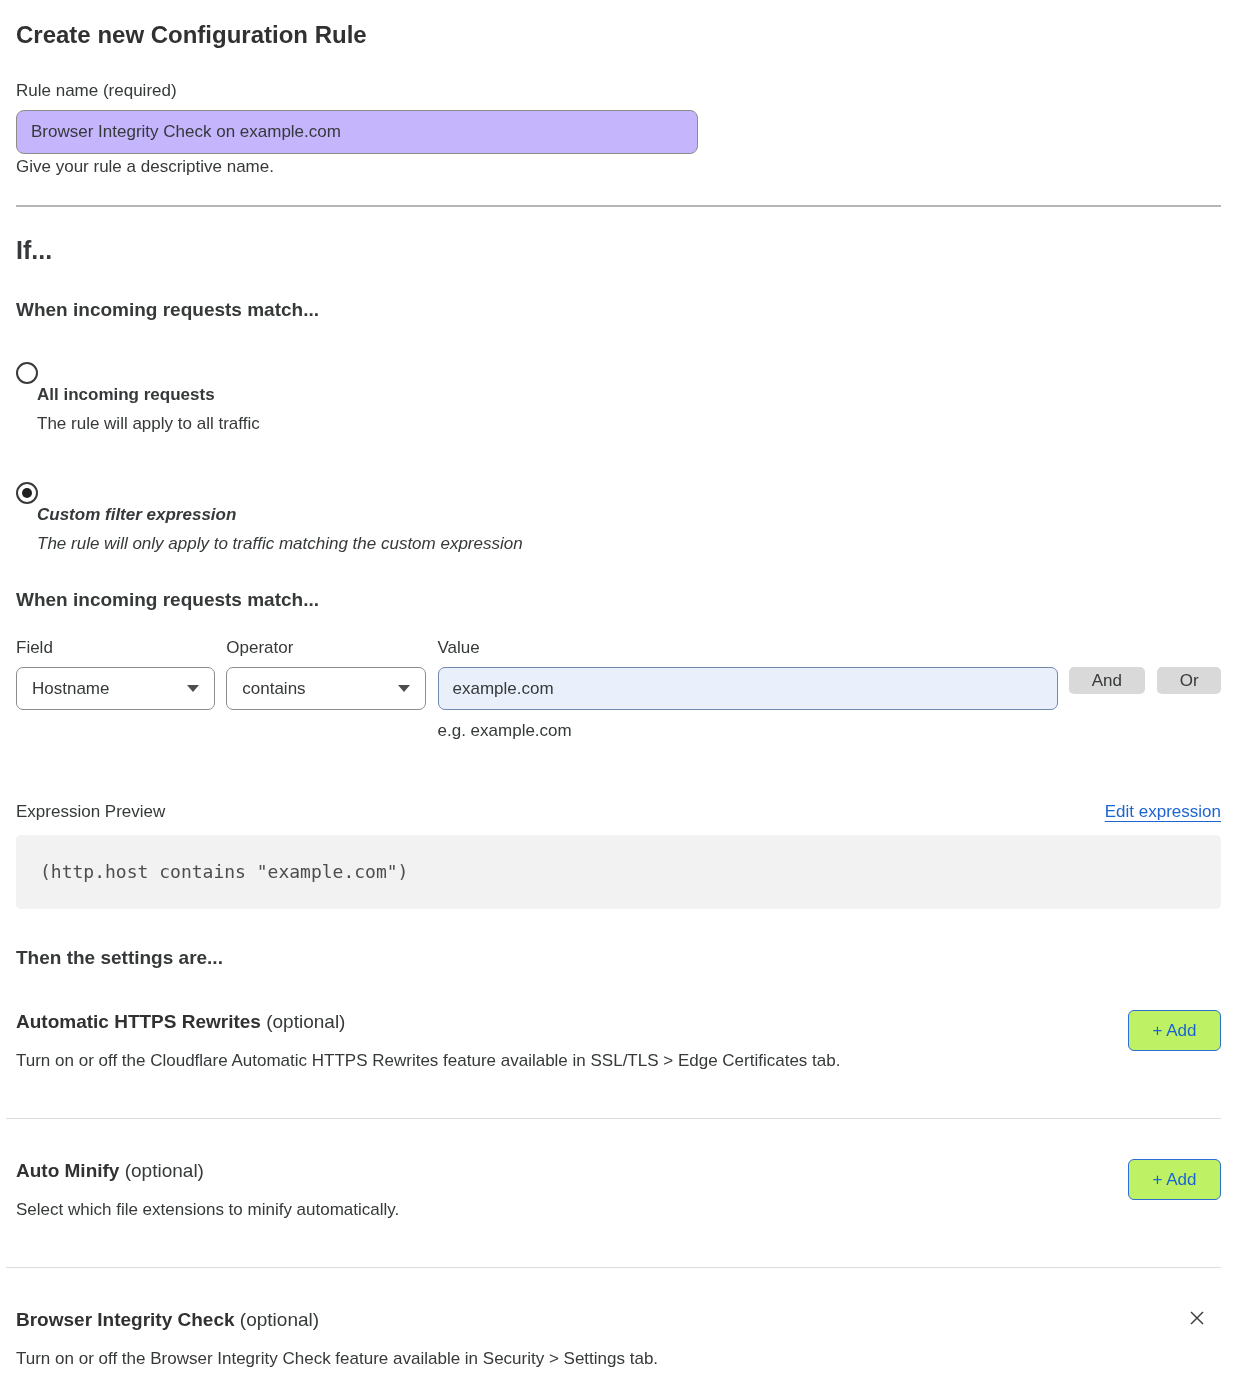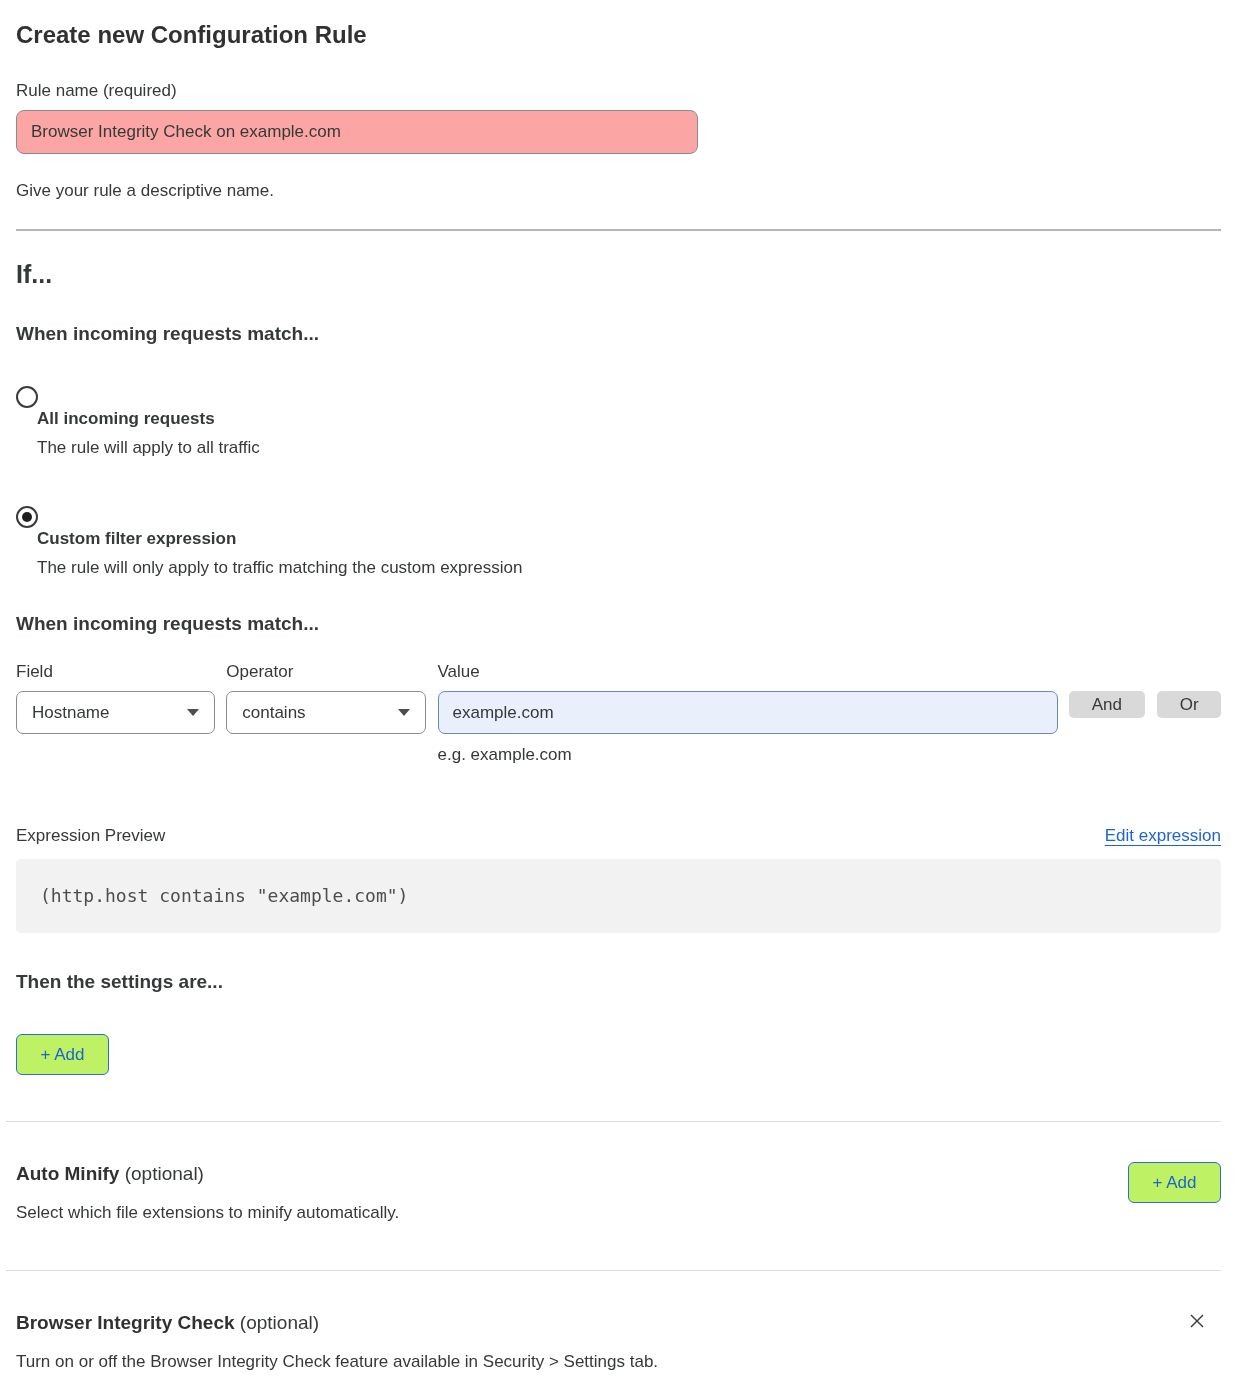--- a/index.html
+++ b/index.html
@@ -15,38 +15,38 @@
   h1.page-title {
     font-size: 24px; font-weight: 700; color: #313131;
     margin: 6px 0 0 0; line-height: 30px;
   }
 
   .form-label { display: block; font-size: 17px; margin-top: 31px; line-height: 20px; }
 
   .text-input {
     display: block; height: 44px; border: 1px solid #8c8c8c; border-radius: 8px;
     font-size: 17px; font-family: "Liberation Sans", sans-serif; color: #36393a;
-    padding: 0 14px; margin-top: 9px; background: #fca5a5; outline: none;
+    padding: 0 14px; margin-top: 9px; background: #c4b5fd; outline: none;
   }
   .rule-name-input { width: 682px; }
 
-  .helper { font-size: 17px; margin-top: 26px; line-height: 22px; }
+  .helper { font-size: 17px; margin-top: 2px; line-height: 22px; }
 
   hr.divider-strong {
     border: none; border-top: 2px solid #b5b5b5; margin: 27px 0 0 0;
   }
   hr.divider-light {
     border: none; border-top: 1px solid #dcdcdc; margin: 0 0 0 -10px; width: 1215px;
   }
 
   h2.if-heading { font-size: 25px; font-weight: 700; margin: 28px 0 0 0; line-height: 30px; }
   h3.sub-heading { font-size: 19px; font-weight: 700; margin: 33px 0 0 0; line-height: 24px; }
 
   .radio-option { display: flex; align-items: flex-start; margin-top: 39px; cursor: pointer; flex-direction: column; }
-  .radio-option.second { margin-top: 46px; }
+  .radio-option.second { margin-top: 46px; font-style: italic; }
   .radio {
     flex: 0 0 auto; width: 22px; height: 22px; border-radius: 50%;
     border: 2px solid #3a3a3a; margin: 1px 0 0 0; position: relative; background: #fff;
   }
   .radio.selected::after {
     content: ""; position: absolute; left: 4px; top: 4px;
     width: 10px; height: 10px; border-radius: 50%; background: #1f1f1f;
   }
   .radio-text { margin-left: 21px; }
   .radio-label { font-size: 17px; font-weight: 700; line-height: 22px; }
@@ -193,20 +193,27 @@
 
   <div class="preview-row">
     <span class="preview-label">Expression Preview</span>
     <a class="edit-link">Edit expression</a>
   </div>
   <div class="code-block">(http.host contains "example.com")</div>
 
   <h3 class="then-heading">Then the settings are...</h3>
 
   <div class="setting-row">
+    <div class="setting-text">
+      <div class="setting-title-line">
+        <span class="setting-title">Automatic HTTPS Rewrites</span>
+        <span class="setting-optional">(optional)</span>
+      </div>
+      <div class="setting-desc">Turn on or off the Cloudflare Automatic HTTPS Rewrites feature available in SSL/TLS &gt; Edge Certificates tab.</div>
+    </div>
     <button class="add-btn">+ Add</button>
   </div>
 
   <hr class="divider-light">
 
   <div class="setting-row">
     <div class="setting-text">
       <div class="setting-title-line">
         <span class="setting-title">Auto Minify</span>
         <span class="setting-optional">(optional)</span>

